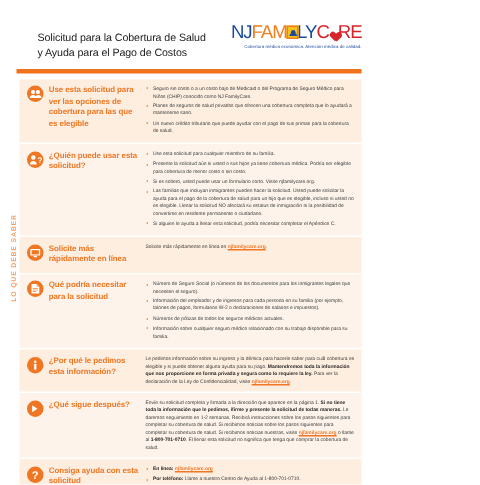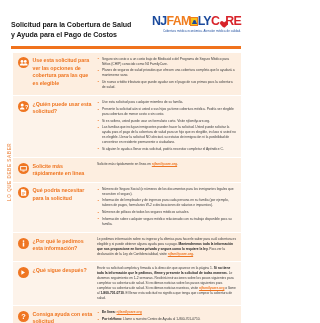--- a/index.html
+++ b/index.html
@@ -10,26 +10,26 @@
     overflow: hidden;
   }
   .page { position: relative; width: 250px; height: 323px; background: #fff; }
 
   
   .header {
     display: flex; align-items: flex-start; justify-content: space-between;
     padding: 14px 9px 0 11px;
   }
   .doc-title {
-    font-size: 7.1px; font-weight: bold; color: #1a1a1a;
-    line-height: 1.45; letter-spacing: -0.05px; padding-top: 6px;
+    font-size: 7.1px; font-weight: normal; color: #1a1a1a;
+    line-height: 1.45; letter-spacing: -0.05px; padding-top: 6px; margin-left: 14px;
   }
   .logo-block { text-align: right; padding-top: 1px; }
   .logo-word {
-    font-size: 12.4px; font-weight: bold; letter-spacing: -0.7px;
+    font-size: 12.4px; font-weight: normal; letter-spacing: -0.7px;
     line-height: 1; white-space: nowrap; text-align: center;
   }
   .lg-nj { color: #1b4a9c; }
   .lg-fam { color: #f07d1e; }
   .lg-ily { color: #1b4a9c; }
   .lg-care { color: #d8232a; }
   .lg-ico {
     display: inline-block; width: 8px; height: 9px;
     background: #f7c31c; border: 1px solid #f07d1e;
     position: relative; vertical-align: -1px; margin: 0 -0.5px;

